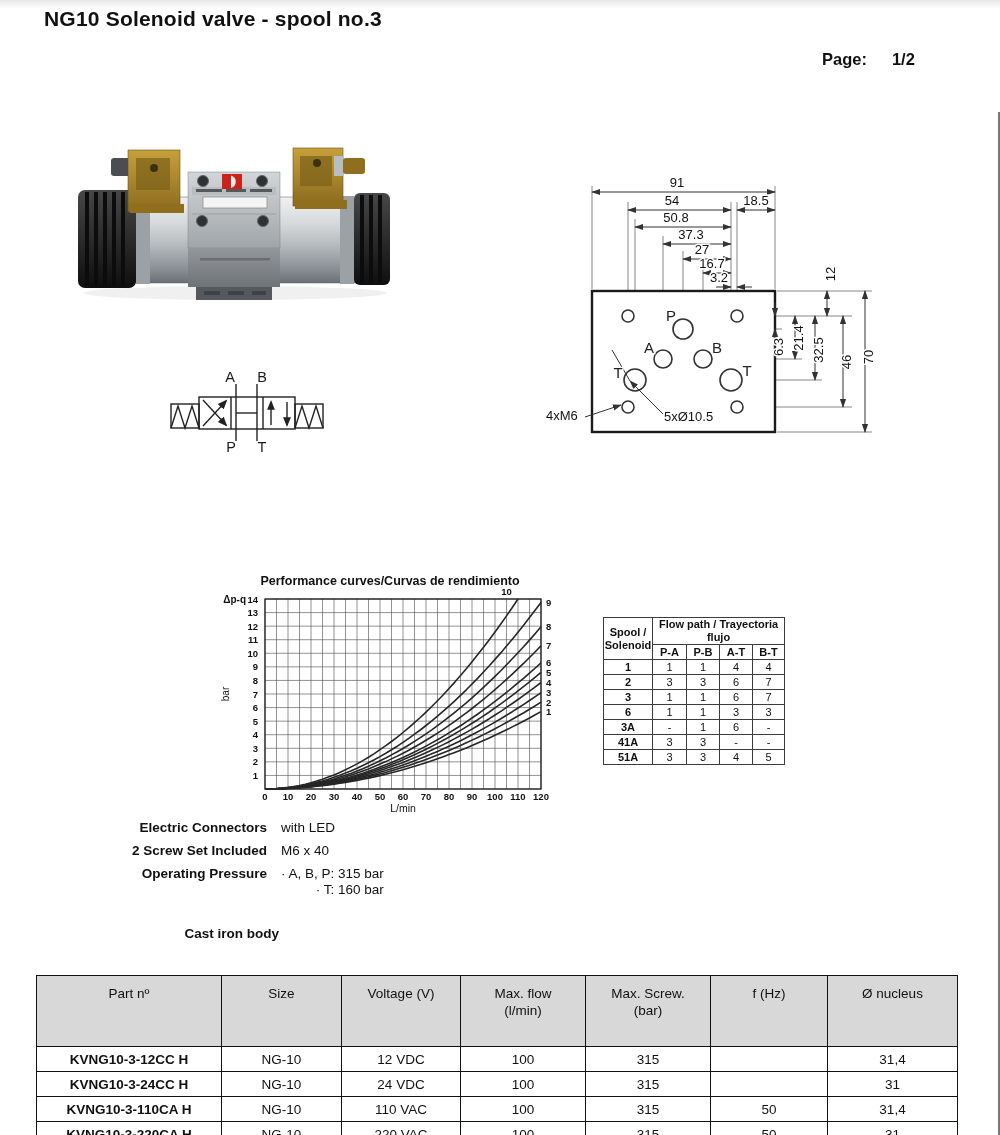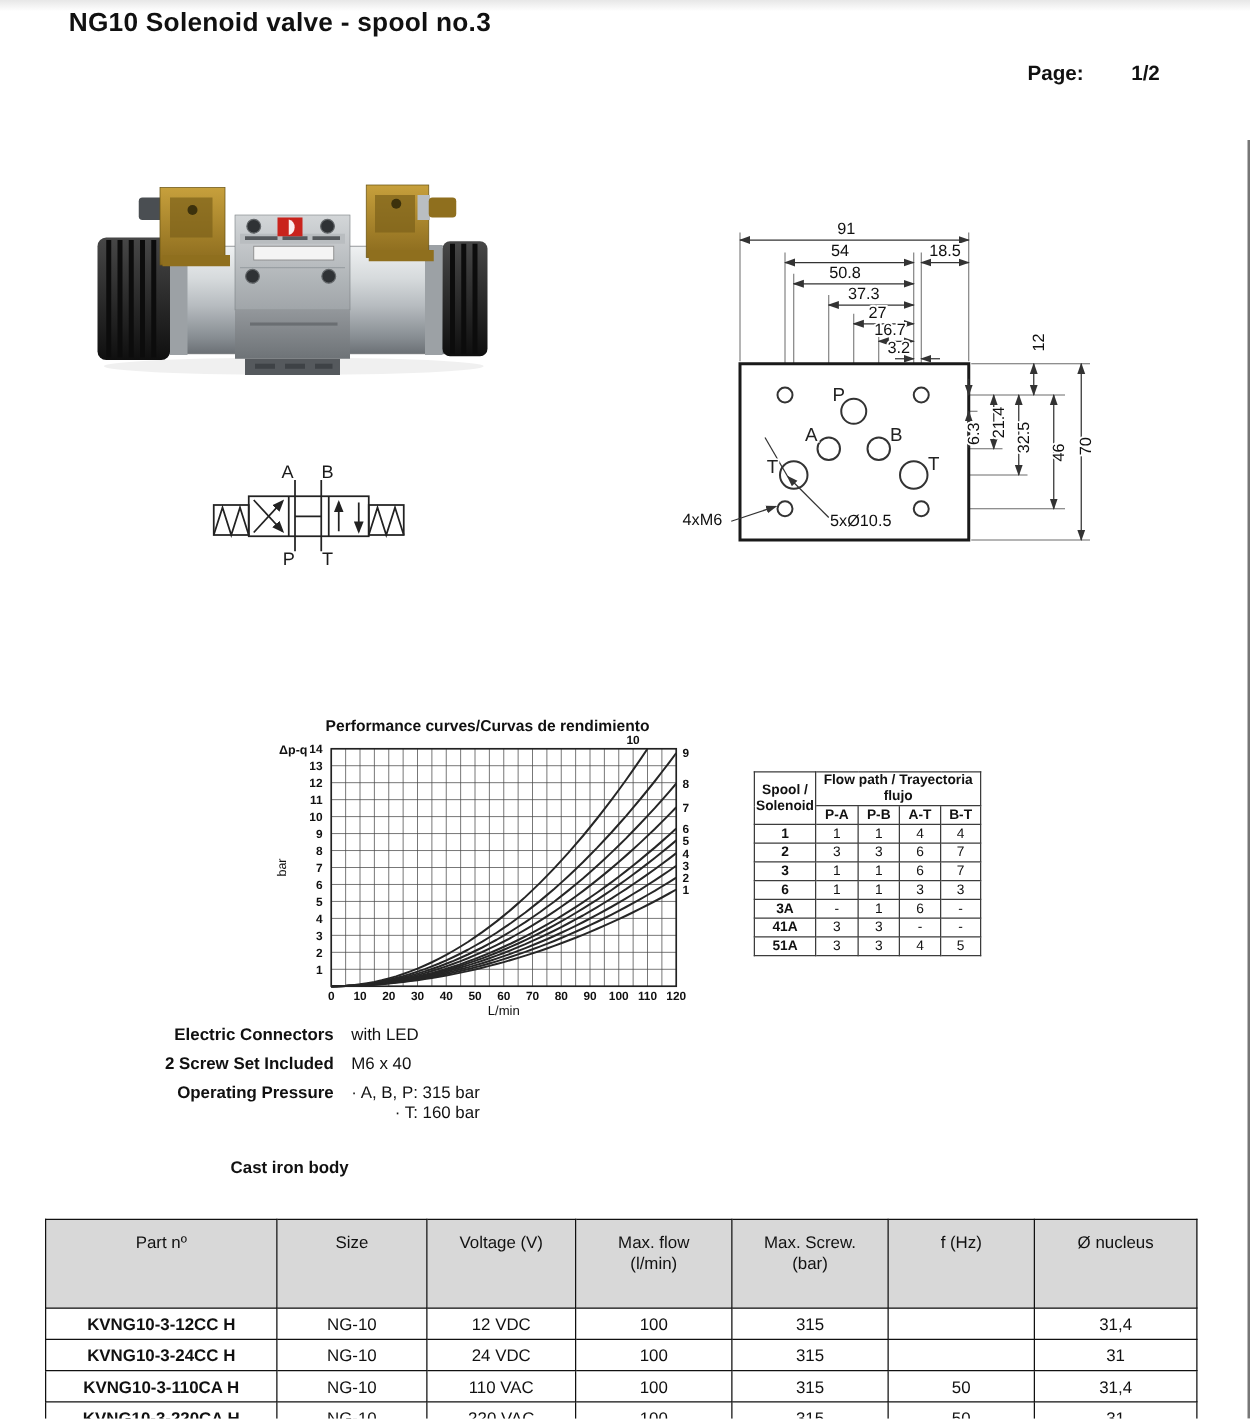--- a/index.html
+++ b/index.html
@@ -1,23 +1,23 @@
 <!DOCTYPE html>
 <html><head>
 <meta charset="utf-8">
 <style>
   html,body{margin:0;padding:0;background:#fff;}
   .page{position:relative;width:1000px;height:1135px;background:#fff;overflow:hidden;
         font-family:"Liberation Sans",sans-serif;color:#111;}
   .topfade{position:absolute;left:0;top:0;right:0;height:9px;
            background:linear-gradient(#e7e7e7,#ffffff);}
   .edgeline{position:absolute;right:0;top:112px;bottom:0;width:2px;background:#777;}
-  .title{position:absolute;left:55px;top:7px;font-size:21px;font-weight:bold;letter-spacing:.2px;}
+  .title{position:absolute;left:44px;top:7px;font-size:21px;font-weight:bold;letter-spacing:.2px;}
   .pageind{position:absolute;left:822px;top:50px;font-size:16.5px;font-weight:bold;}
-  .pageind span.num{margin-left:38px;}
+  .pageind span.num{margin-left:25px;}
   svg{position:absolute;}
   svg text{font-family:"Liberation Sans",sans-serif;}
   .serif{font-family:"Liberation Serif",serif;}
   
   #grid line{stroke:#4a4a4a;stroke-width:0.6;}
   #plotframe{fill:none;stroke:#222;stroke-width:1.3;}
   #curves polyline{fill:none;stroke:#262626;stroke-width:1.6;stroke-linejoin:round;}
   #ticks text,#curvelabels text{font-size:9.5px;font-weight:bold;fill:#111;}
   
   table.spool{position:absolute;left:603px;top:617px;width:181px;border-collapse:collapse;

